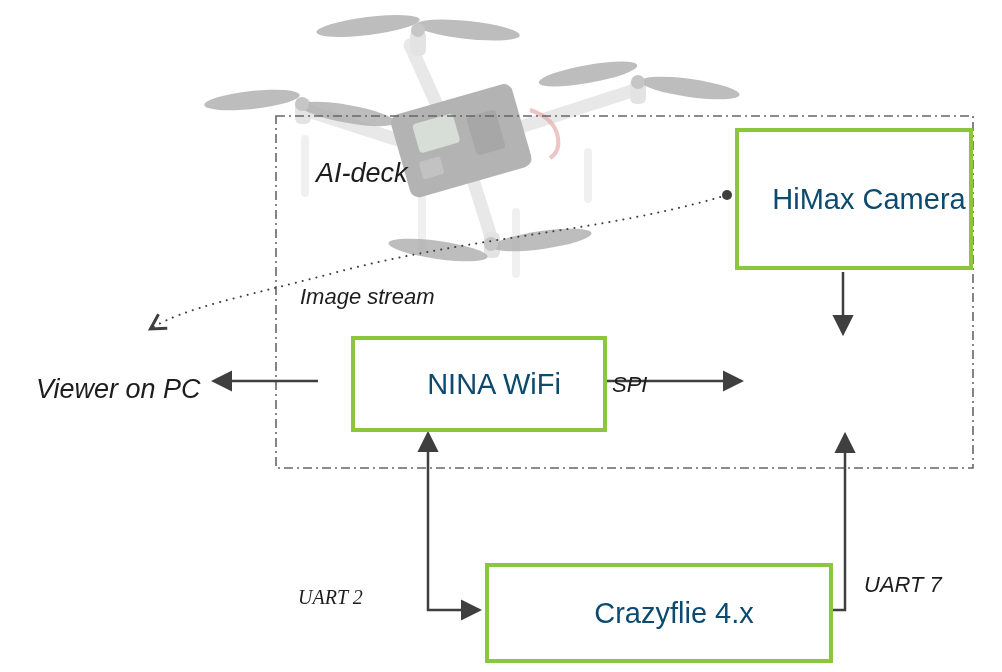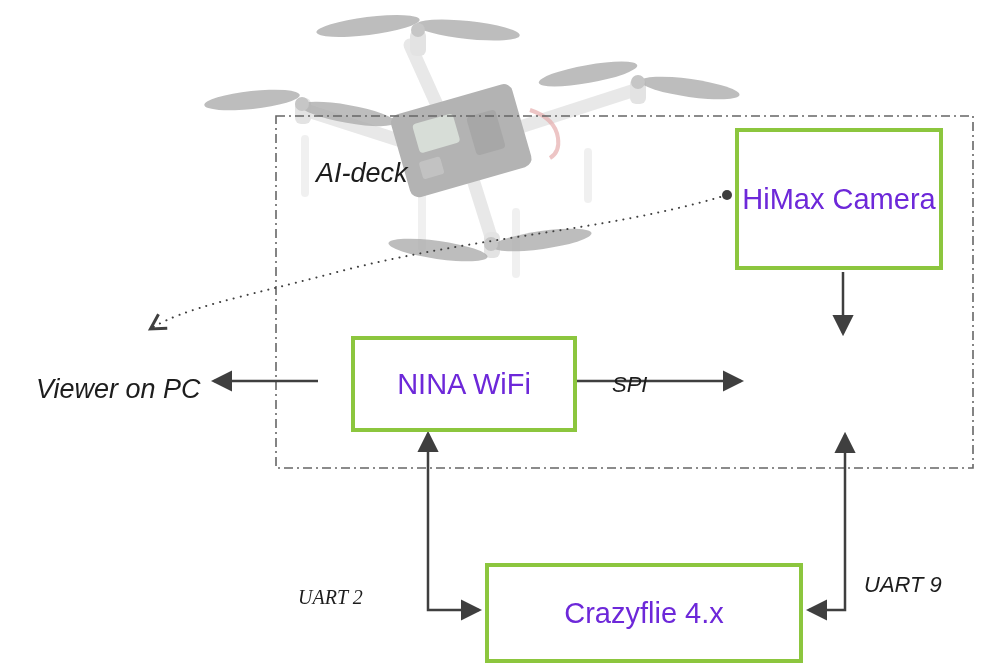--- a/index.html
+++ b/index.html
@@ -7,21 +7,21 @@
     position:relative; width:1002px; height:672px; overflow:hidden;
     background:#ffffff;
     font-family:"Liberation Sans", sans-serif;
   }
   svg.layer { position:absolute; left:0; top:0; pointer-events:none; }
 
   .node {
     position:absolute; background:#ffffff;
     border:4px solid #8cc63e;
     display:flex; align-items:center; justify-content:center;
-    text-align:center; font-size:29px; line-height:1.25; color:#6d28d9;
+    text-align:center; font-size:29px; line-height:1.25; color:#0c4a6e;padding-left:30px;
   }
   #node-himax    { left:735px; top:128px; width:200px; height:134px; }
   #node-nina     { left:322px; top:336px; width:218px; height:88px;margin-left:29px;  }
   #node-gap8     { left:745px; top:337px; width:200px; height:88px;  }
   #node-crazyflie{ left:485px; top:563px; width:310px; height:92px;  }
 
   .flabel { position:absolute; font-style:italic; color:#1d1d1d;margin-top:32px; }
   #label-aideck   { left:316px; top:126px;  font-size:27px; }
   #label-viewer   { left:36px;  top:340px;  font-size:27px; width:170px; line-height:1.3; }
   #label-imgstream{ left:300px; top:252px;  font-size:22px; }
@@ -119,17 +119,18 @@
   </div>
   <div class="node" id="node-nina">
     <span>NINA WiFi</span>
   </div>
   <div class="node" id="node-crazyflie">
     <span>Crazyflie 4.x</span>
   </div>
 
   <div class="flabel" id="label-aideck">AI-deck</div>
   <div class="flabel" id="label-viewer">Viewer on PC</div>
+  <div class="flabel" id="label-imgstream">Image stream</div>
   <div class="flabel" id="label-spi">SPI</div>
   <div class="flabel" id="label-uart2">UART 2</div>
-  <div class="flabel" id="label-uart1">UART 9</div>
+  <div class="flabel" id="label-uart1">UART 7</div>
 
 </div>
 
 </body></html>

